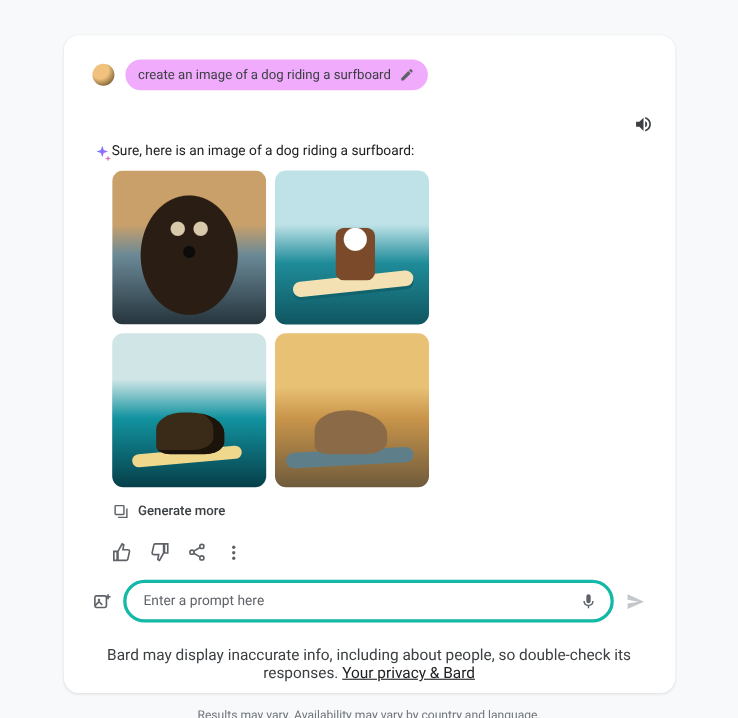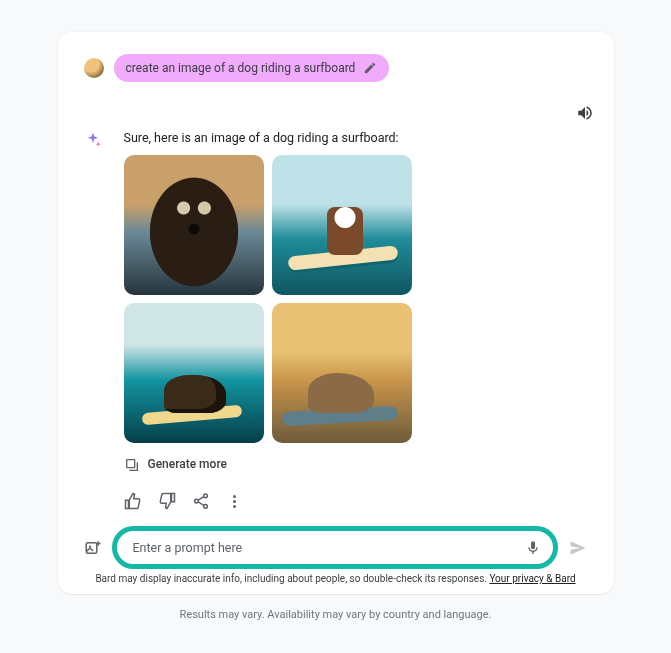--- a/index.html
+++ b/index.html
@@ -37,21 +37,21 @@
     font-size: 12px;
     color: #3c4043;
   }
   .pencil { width: 14px; height: 14px; color: #5f6368; }
   .speaker {
     position: absolute;
     right: 20px; top: 72px;
     width: 18px; height: 18px; color: #3c4043;
   }
 
-  .row-assistant { display: flex; gap: 22px; margin-top: 48px; }
+  .row-assistant { display: flex; gap: 0; margin-top: 48px; }
   .spark {
     width: 18px; height: 18px; flex-shrink: 0; margin-top: 1px;
   }
   .assistant-body { flex: 1; }
   .assistant-text { font-size: 12.5px; color: #202124; margin-bottom: 10px; }
 
   .grid {
     display: grid;
     grid-template-columns: 140px 140px;
     grid-auto-rows: 140px;
@@ -131,35 +131,35 @@
   .dots { width:18px; display:flex; flex-direction:column; gap:2px; align-items:center; justify-content:center;}
   .dots span{ width:3px;height:3px;background:#5f6368;border-radius:50%;}
 
   .composer-row {
     display: flex; align-items: center; gap: 10px;
     margin-top: 10px;
   }
   .add-img { width:18px; height:18px; color:#5f6368; cursor:pointer; }
   .composer {
     flex: 1;
-    border: 5px solid #14b8a6;
+    border: 3px solid #14b8a6;
     border-radius: 999px;
     padding: 9px 42px 9px 16px;
     font-size: 12.5px;
     color: #5f6368;
     position: relative;
     background:#fff;
   }
   .mic { position:absolute; right:12px; top:50%; transform:translateY(-50%); width:16px;height:16px;color:#5f6368;}
   .send { width:20px; height:20px; color:#c4c7cb; }
 
   .disclaimer {
-    margin-top: 4px;
+    margin-top: 22px;
     text-align: center;
-    font-size: 10px;
+    font-size: 14px;
     color: #3c4043;
   }
   .disclaimer a { color:#202124; text-decoration: underline; }
 
   .footer {
     text-align: center;
     color: #70757a;
     font-size: 11px;
     margin-top: 14px;
   }

